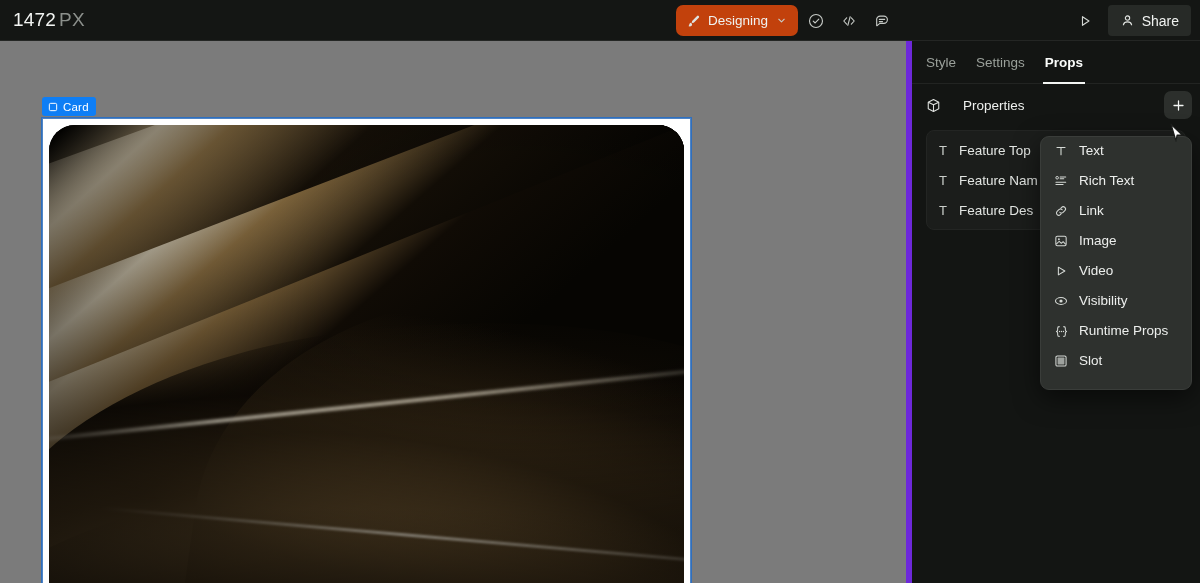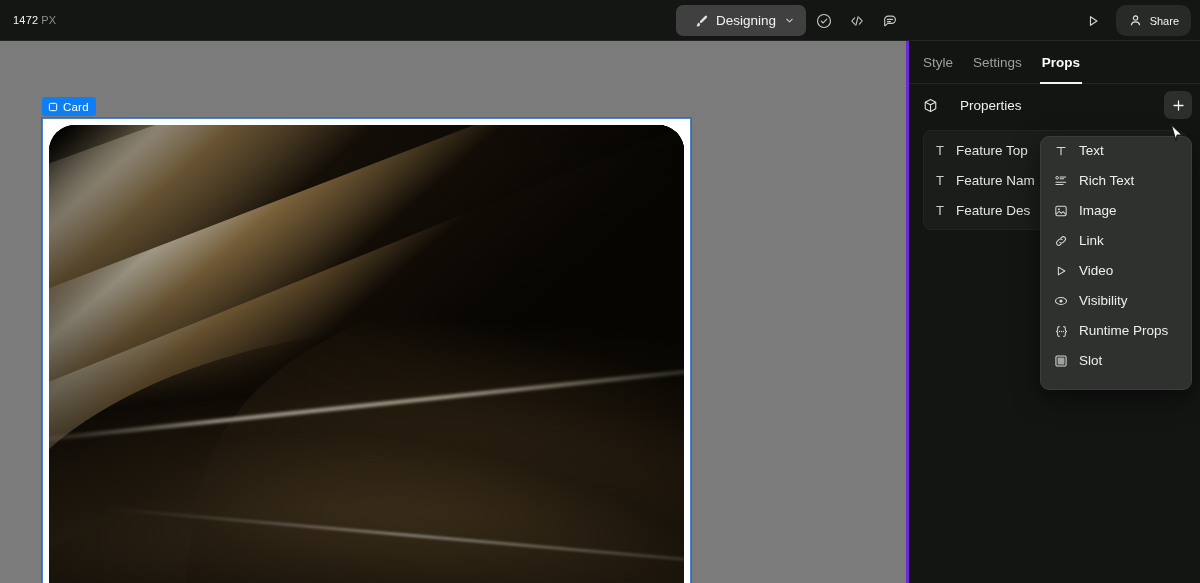--- a/index.html
+++ b/index.html
@@ -13,50 +13,50 @@
   #app { position:relative; width:1200px; height:583px; }
 
   
   .topbar {
     position:absolute; left:0; top:0; width:1200px; height:41px;
     background:#141614;
     display:flex; align-items:center;
     border-bottom:1px solid #242624;
   }
   .zoom-label {
-    margin-left:13px; font-size:11px; letter-spacing:.2px; white-space:nowrap;
+    margin-left:13px; font-size:19px; letter-spacing:.2px; white-space:nowrap;
   }
   .zoom-label .num { color:#f2f4f2; }
   .zoom-label .unit { color:#8b8f8b; margin-left:3px; }
 
   .topbar-center {
     position:absolute; left:676px; top:5px;
     display:flex; align-items:center; gap:2px;
   }
   .mode-pill {
     display:flex; align-items:center; gap:8px;
-    height:31px; padding:0 11px 0 18px;
-    background:#404040; border-radius:7px;
+    height:31px; padding:0 11px 0 10px;
+    background:#c2410c; border-radius:7px;
     font-size:13.5px; color:#f0f2f0; cursor:default;
   }
   .icon-btn {
     width:31px; height:31px; border-radius:7px;
     display:flex; align-items:center; justify-content:center;
     color:#c6cac6;
   }
 
   .topbar-right {
     position:absolute; right:9px; top:5px;
     display:flex; align-items:center; gap:7px;
   }
   .tb-btn {
     display:flex; align-items:center; gap:7px;
     height:31px; padding:0 12px;
-    background:#272a27; border-radius:10px;
-    font-size:11px; color:#f0f2f0;
+    background:#272a27; border-radius:4px;
+    font-size:14px; color:#f0f2f0;
   }
   .tb-btn.publish { padding-right:8px; }
 
   
   .canvas {
     position:absolute; left:0; top:41px; width:906px; height:542px;
     background:#7b7b7b; overflow:hidden;
   }
   .card-wrap {
     position:absolute; left:42px; top:77px; width:649px; height:500px;
@@ -148,21 +148,21 @@
   }
   .vig {
     inset:0; left:0; top:0; width:100%; height:100%;
     background:radial-gradient(130% 95% at 72% 28%,
       rgba(0,0,0,0) 22%, rgba(0,0,0,.55) 62%, rgba(0,0,0,.85) 100%);
   }
 
   
   .panel {
     position:absolute; left:906px; top:41px; width:294px; height:542px;
-    background:#131513; border-left:3px solid #6d28d9;
+    background:#131513; border-left:6px solid #6d28d9;
   }
   .tabs {
     display:flex; align-items:center; gap:20px;
     height:43px; padding:0 14px;
     border-bottom:1px solid #222422;
   }
   .tab {
     position:relative; height:43px; display:flex; align-items:center;
     font-size:13.5px; color:#9aa09a; white-space:nowrap;
   }
@@ -372,36 +372,36 @@
           <circle cx="3.6" cy="4.3" r="1.5" stroke="#d6dad6" stroke-width="1.1"></circle>
           <path d="M7 3.4h6.4M7 5.4h4.2M2.2 9.4h11.2M2.2 12h8.2" stroke="#d6dad6" stroke-width="1.15" stroke-linecap="round"></path>
         </svg>
       </span>
       <span>Rich Text</span>
     </div>
 
     <div class="menu-item">
       <span class="mi">
         <svg width="14" height="14" viewBox="0 0 16 16" fill="none">
+          <path d="M6.6 9.4a2.6 2.6 0 0 0 3.8.2l2-2a2.6 2.6 0 0 0-3.7-3.7l-1 1" stroke="#d6dad6" stroke-width="1.15" stroke-linecap="round"></path>
+          <path d="M9.4 6.6a2.6 2.6 0 0 0-3.8-.2l-2 2a2.6 2.6 0 0 0 3.7 3.7l1-1" stroke="#d6dad6" stroke-width="1.15" stroke-linecap="round"></path>
+        </svg>
+      </span>
+      <span>Link</span>
+    </div>
+
+    <div class="menu-item">
+      <span class="mi">
+        <svg width="14" height="14" viewBox="0 0 16 16" fill="none">
           <rect x="2.1" y="2.6" width="11.8" height="10.8" rx="1.8" stroke="#d6dad6" stroke-width="1.15"></rect>
           <circle cx="5.6" cy="6" r="1.05" fill="#d6dad6"></circle>
           <path d="M2.6 11.6 6 8.3l2.4 2.3 2-1.8 3 3.1" stroke="#d6dad6" stroke-width="1.15" stroke-linejoin="round"></path>
         </svg>
       </span>
       <span>Image</span>
-    </div>
-
-    <div class="menu-item">
-      <span class="mi">
-        <svg width="14" height="14" viewBox="0 0 16 16" fill="none">
-          <path d="M6.6 9.4a2.6 2.6 0 0 0 3.8.2l2-2a2.6 2.6 0 0 0-3.7-3.7l-1 1" stroke="#d6dad6" stroke-width="1.15" stroke-linecap="round"></path>
-          <path d="M9.4 6.6a2.6 2.6 0 0 0-3.8-.2l-2 2a2.6 2.6 0 0 0 3.7 3.7l1-1" stroke="#d6dad6" stroke-width="1.15" stroke-linecap="round"></path>
-        </svg>
-      </span>
-      <span>Link</span>
     </div>
 
     <div class="menu-item">
       <span class="mi">
         <svg width="14" height="14" viewBox="0 0 16 16" fill="none">
           <path d="M5 3.6 12.4 8 5 12.4V3.6z" stroke="#d6dad6" stroke-width="1.2" stroke-linejoin="round"></path>
         </svg>
       </span>
       <span>Video</span>
     </div>

